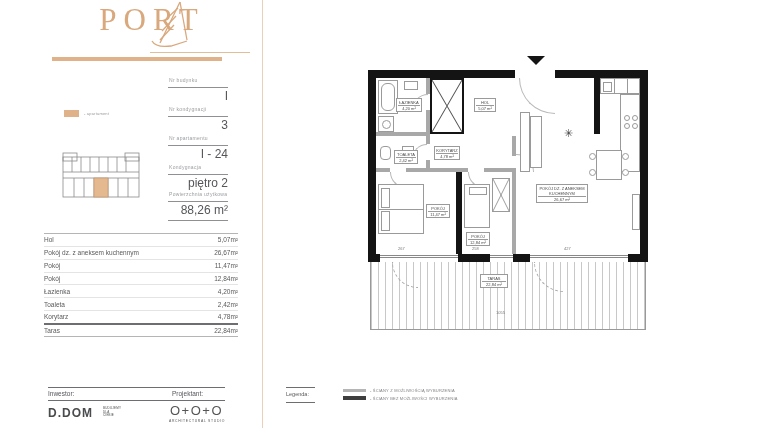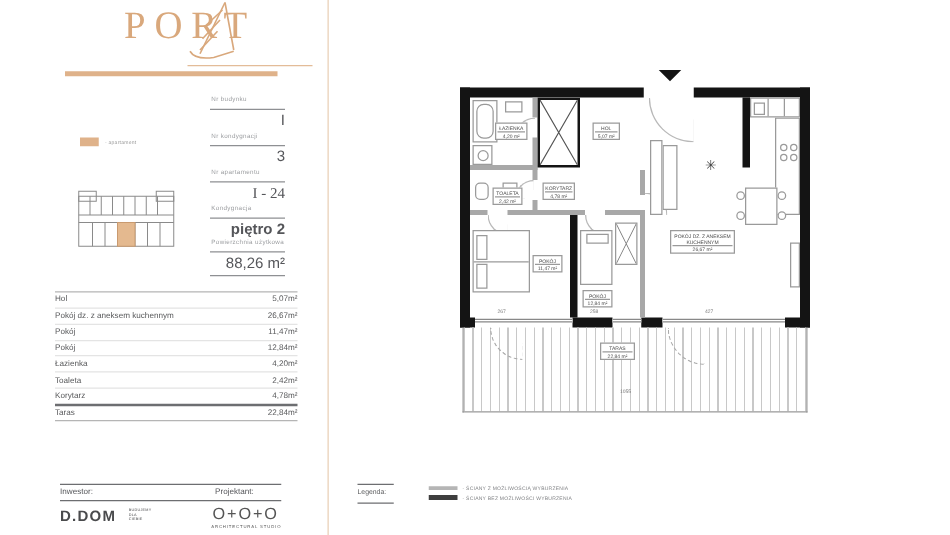--- a/index.html
+++ b/index.html
@@ -100,25 +100,25 @@
     <div class="abs field-label" style="left:169px;top:77px;">Nr budynku</div>
     <div class="abs field-line" style="left:168px;top:87px;width:60px;"></div>
     <div class="abs field-value" style="left:168px;top:89px;width:60px;">I</div>
 
     <div class="abs field-label" style="left:169px;top:106px;">Nr kondygnacji</div>
     <div class="abs field-line" style="left:168px;top:116px;width:60px;"></div>
     <div class="abs field-value" style="left:168px;top:118px;width:60px;">3</div>
 
     <div class="abs field-label" style="left:169px;top:135px;">Nr apartamentu</div>
     <div class="abs field-line" style="left:168px;top:145px;width:60px;"></div>
-    <div class="abs field-value" style="left:168px;top:147px;width:60px;font-family:Liberation Serif, serif;">I - 24</div>
+    <div class="abs field-value" style="left:168px;top:147px;width:60px;">I - 24</div>
 
     <div class="abs field-label" style="left:169px;top:164px;">Kondygnacja</div>
     <div class="abs field-line" style="left:168px;top:174px;width:60px;"></div>
-    <div class="abs field-value" style="left:168px;top:176px;width:60px;font-weight:bold;">piętro 2</div>
+    <div class="abs field-value" style="left:168px;top:176px;width:60px;">piętro 2</div>
 
     <div class="abs field-label" style="left:169px;top:191px;">Powierzchnia użytkowa</div>
     <div class="abs field-line" style="left:168px;top:201px;width:60px;"></div>
     <div class="abs field-value" style="left:168px;top:203px;width:60px;">88,26 m²</div>
 
     <div class="abs field-line" style="left:168px;top:220px;width:60px;"></div>
   </div>
 
   <div class="abs tbl" style="left:44px;top:233px;width:194px;">
     <div class="tbl-row">

